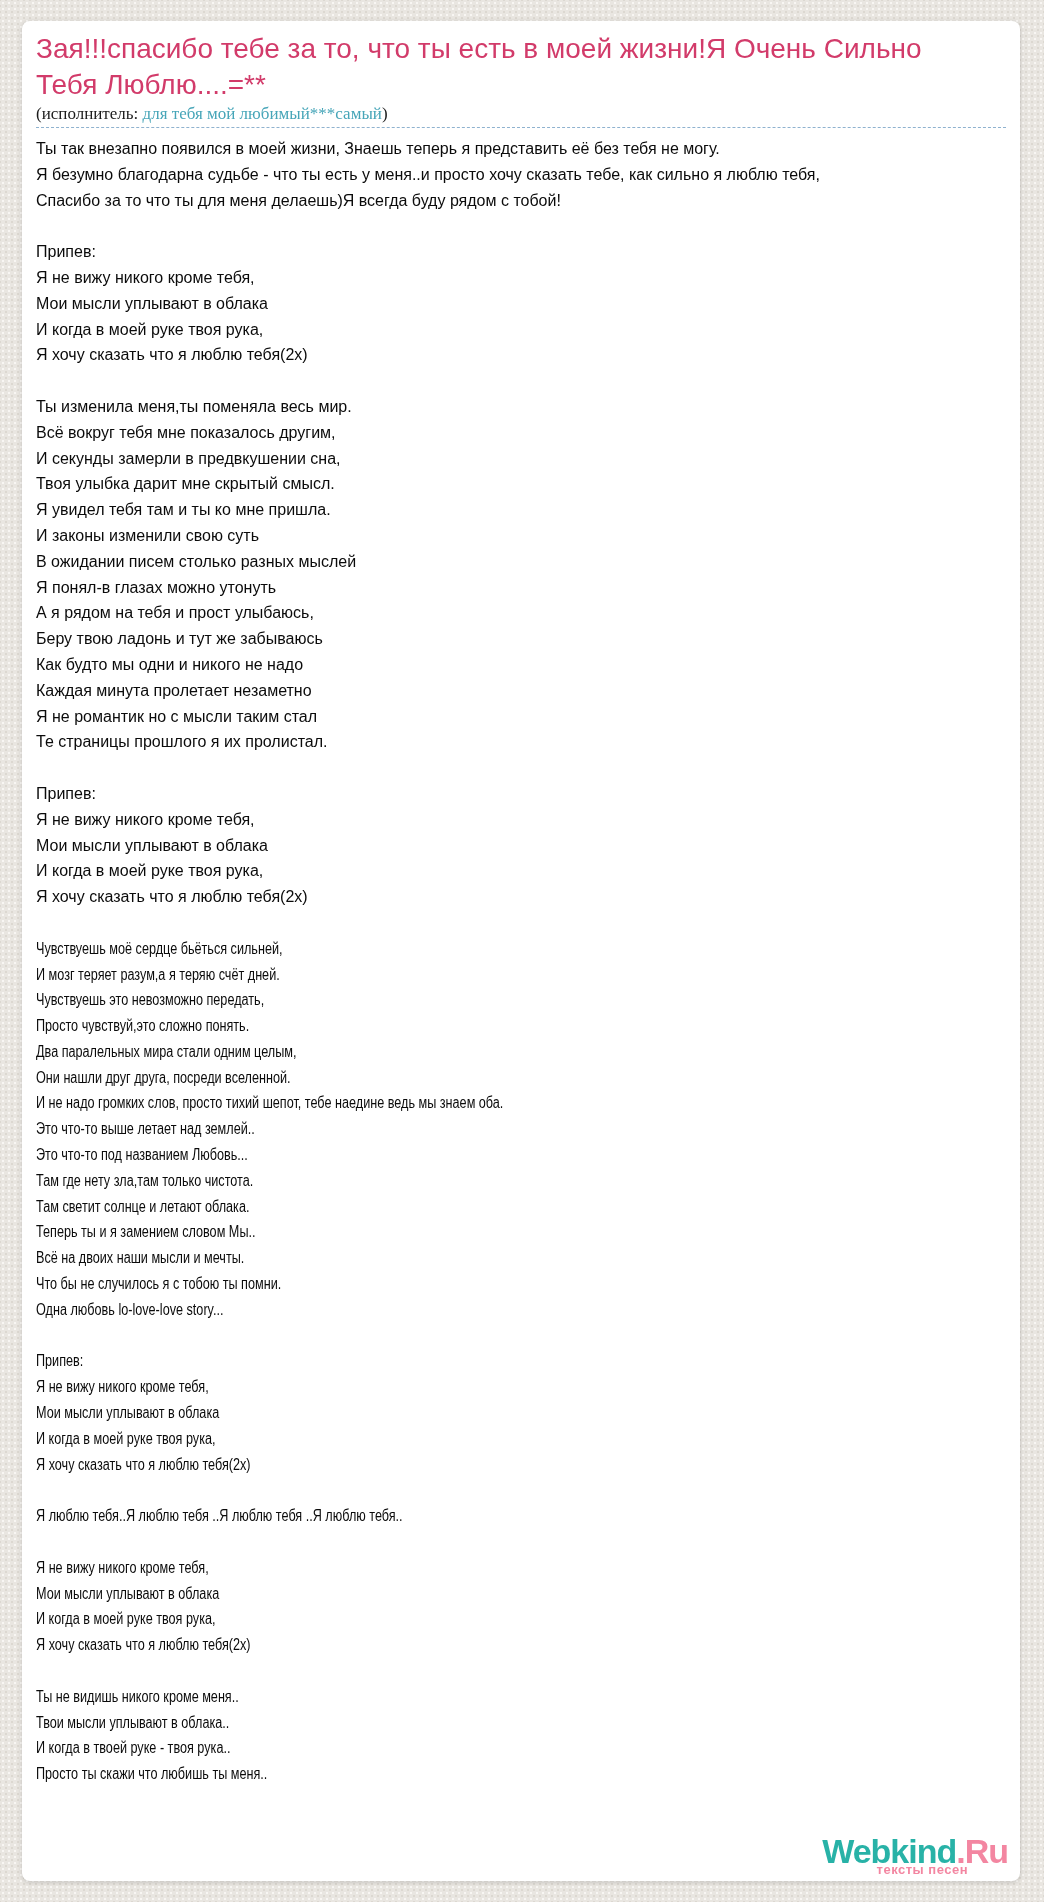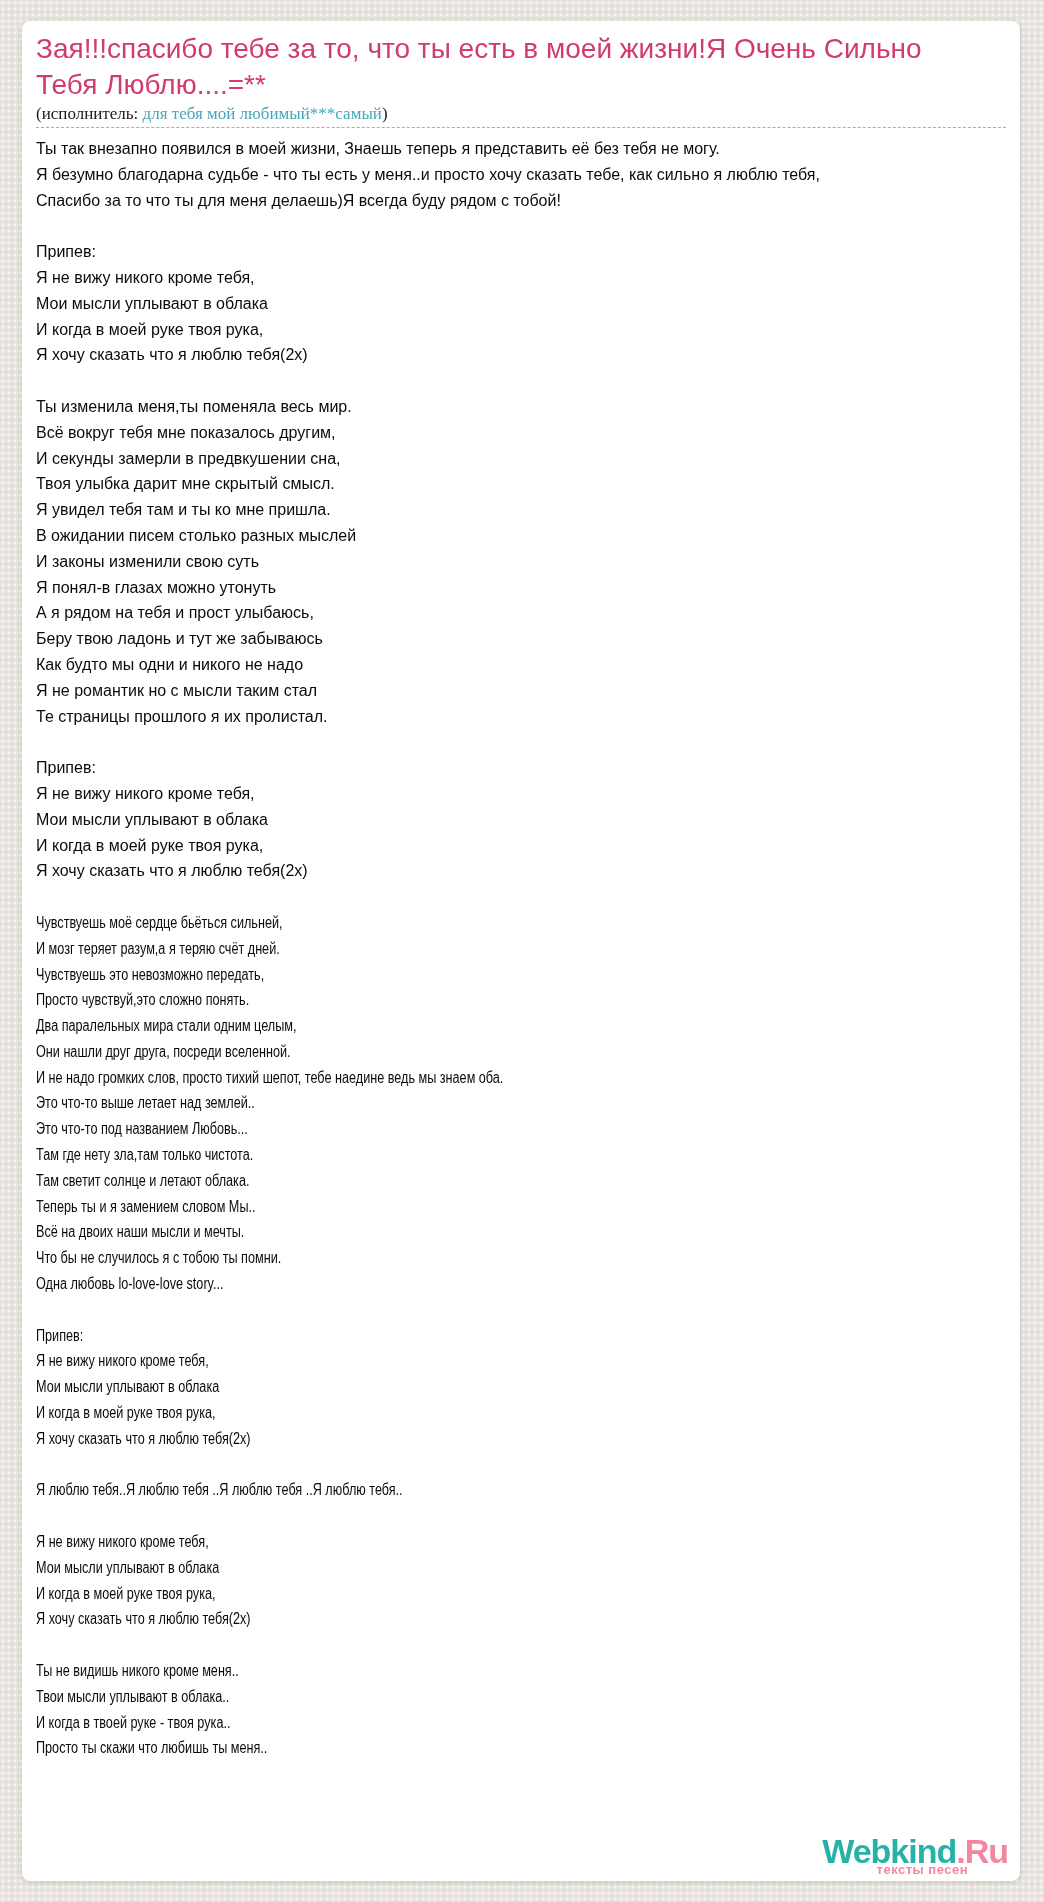--- a/index.html
+++ b/index.html
@@ -124,26 +124,27 @@
           <div class="line">Мои мысли уплывают в облака</div>
           <div class="line">И когда в моей руке твоя рука,</div>
           <div class="line">Я хочу сказать что я люблю тебя(2x)</div>
         </div>
         <div class="stanza">
           <div class="line">Ты изменила меня,ты поменяла весь мир.</div>
           <div class="line">Всё вокруг тебя мне показалось другим,</div>
           <div class="line">И секунды замерли в предвкушении сна,</div>
           <div class="line">Твоя улыбка дарит мне скрытый смысл.</div>
           <div class="line">Я увидел тебя там и ты ко мне пришла.</div>
+          <div class="line">И законы изменили свою суть</div>
           <div class="line">В ожидании писем столько разных мыслей</div>
-          <div class="line">И законы изменили свою суть</div>
           <div class="line">Я понял-в глазах можно утонуть</div>
           <div class="line">А я рядом на тебя и прост улыбаюсь,</div>
           <div class="line">Беру твою ладонь и тут же забываюсь</div>
           <div class="line">Как будто мы одни и никого не надо</div>
+          <div class="line">Каждая минута пролетает незаметно</div>
           <div class="line">Я не романтик но с мысли таким стал</div>
           <div class="line">Те страницы прошлого я их пролистал.</div>
         </div>
         <div class="stanza">
           <div class="line">Припев:</div>
           <div class="line">Я не вижу никого кроме тебя,</div>
           <div class="line">Мои мысли уплывают в облака</div>
           <div class="line">И когда в моей руке твоя рука,</div>
           <div class="line">Я хочу сказать что я люблю тебя(2x)</div>
         </div>

